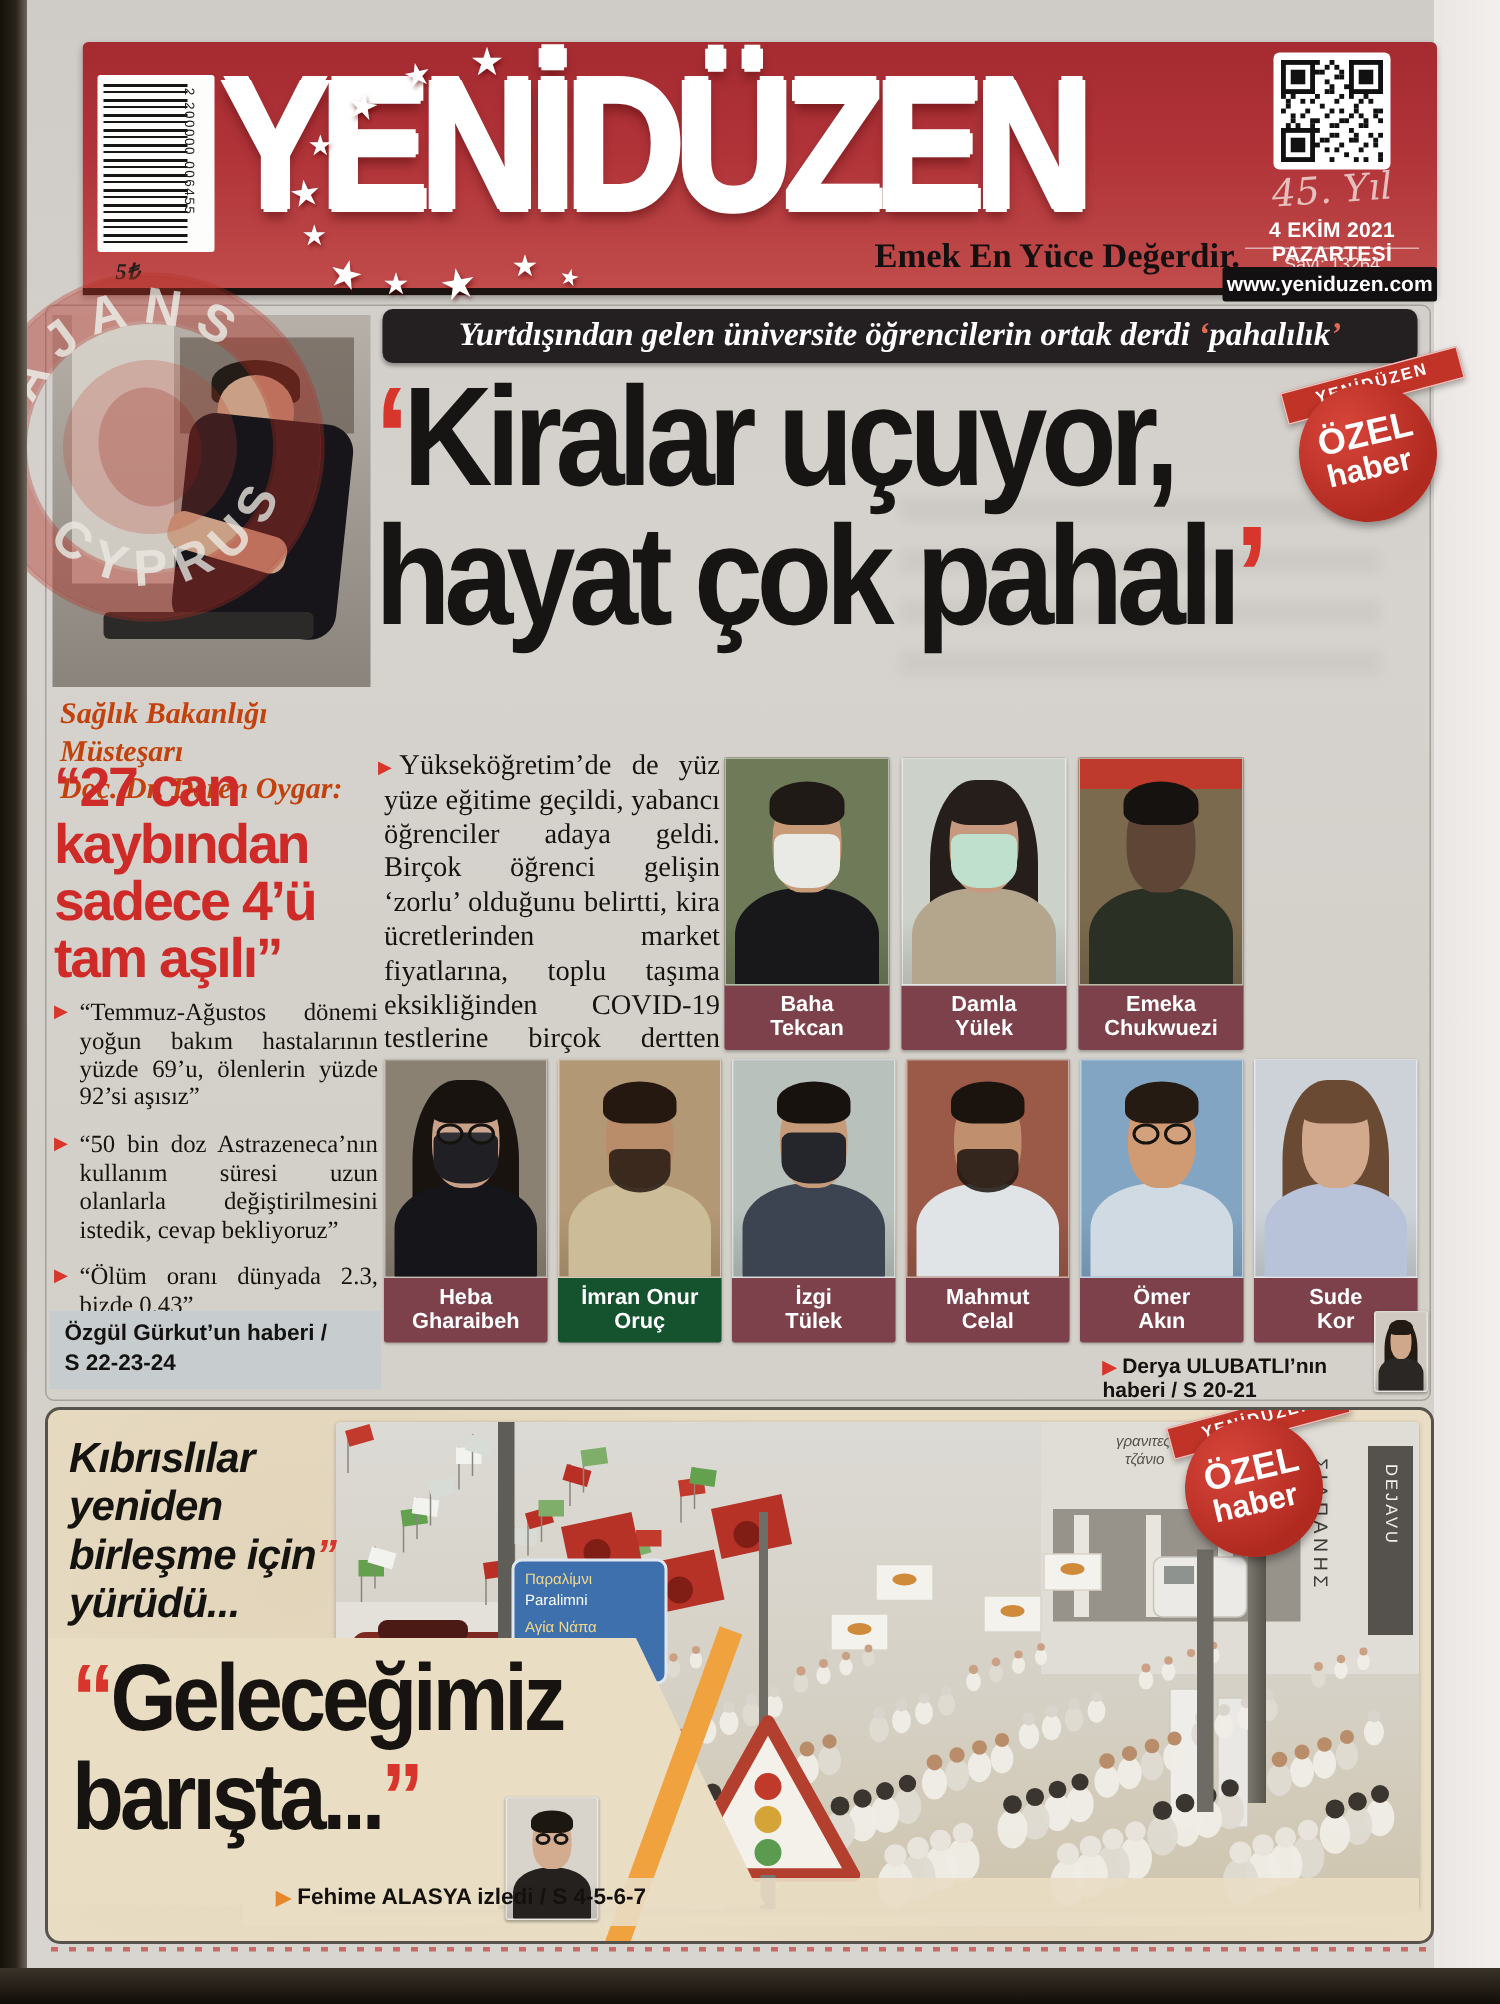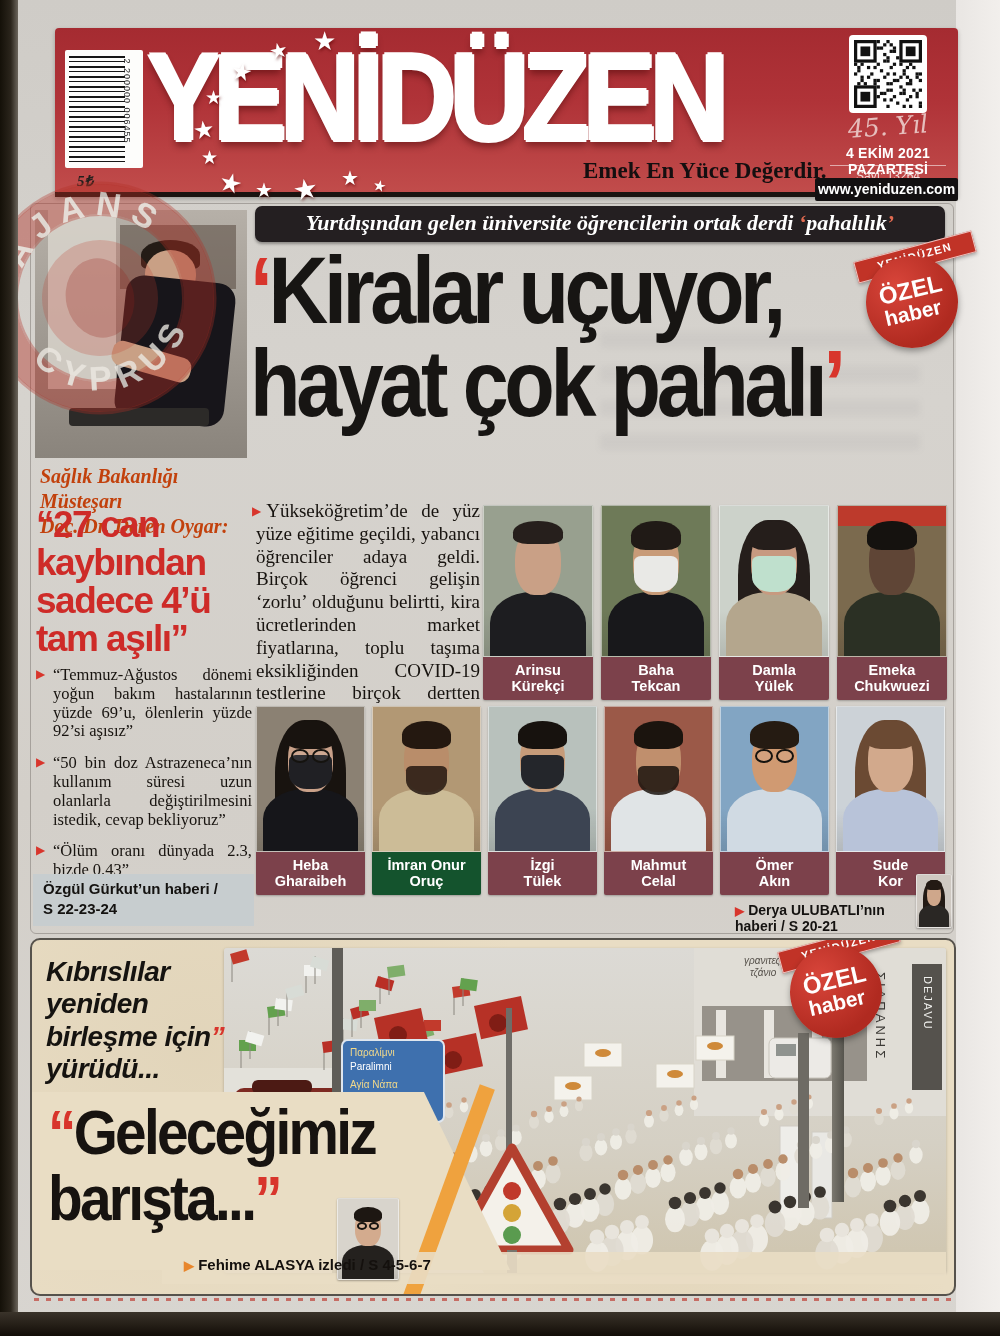--- a/index.html
+++ b/index.html
@@ -321,31 +321,20 @@
   <div class="bullet"><span class="arr">▶</span><span>“50 bin doz Astrazeneca’nın kullanım süresi uzun olanlarla değiştirilmesini istedik, cevap bekliyoruz”</span></div>
   <div class="bullet"><span class="arr">▶</span><span>“Ölüm oranı dünyada 2.3, bizde 0.43”</span></div>
 </div>
 <div class="abs side-credit">
   <div>Özgül Gürkut’un haberi /</div>
   <div>S 22-23-24</div>
 </div>
 
 <div class="abs lead-body"><span class="arr">▶</span><span>Yükseköğretim’de de yüz yüze eğitime geçildi, yabancı öğrenciler adaya geldi. Birçok öğrenci gelişin ‘zorlu’ olduğunu belirtti, kira ücretlerinden market fiyatlarına, toplu taşıma eksikliğinden COVID-19 testlerine birçok dertten yakındı.</span></div>
 <div class="abs row row1">
-    <div class="cell c1" style="background: rgb(124, 65, 75);">
-      <div class="portrait" style="background: linear-gradient(rgb(152, 160, 143) 0%, rgb(152, 160, 143) 70%, rgba(0, 0, 0, 0.12) 100%), rgb(152, 160, 143);">
-        <div class="p-torso" style="background: rgb(29, 29, 32);"></div>
-        <div class="p-head" style="background: rgb(201, 160, 134);"></div>
-        <div class="p-hairtop" style="background: rgb(38, 31, 28); height: 15%;"></div>
-      </div>
-      <div class="plate">
-        <div>Arinsu</div>
-        <div>Kürekçi</div>
-      </div>
-    </div>
     <div class="cell c1" style="background: rgb(124, 65, 75);">
       <div class="portrait" style="background: linear-gradient(rgb(110, 122, 88) 0%, rgb(110, 122, 88) 70%, rgba(0, 0, 0, 0.12) 100%), rgb(110, 122, 88);">
         <div class="p-torso" style="background: rgb(24, 24, 27);"></div>
         <div class="p-head" style="background: rgb(200, 155, 120);"></div>
         <div class="p-hairtop" style="background: rgb(32, 26, 22); height: 19%;"></div>
         <div class="p-mask" style="background: rgb(233, 233, 230);"></div>
       </div>
       <div class="plate">
         <div>Baha</div>
         <div>Tekcan</div>

